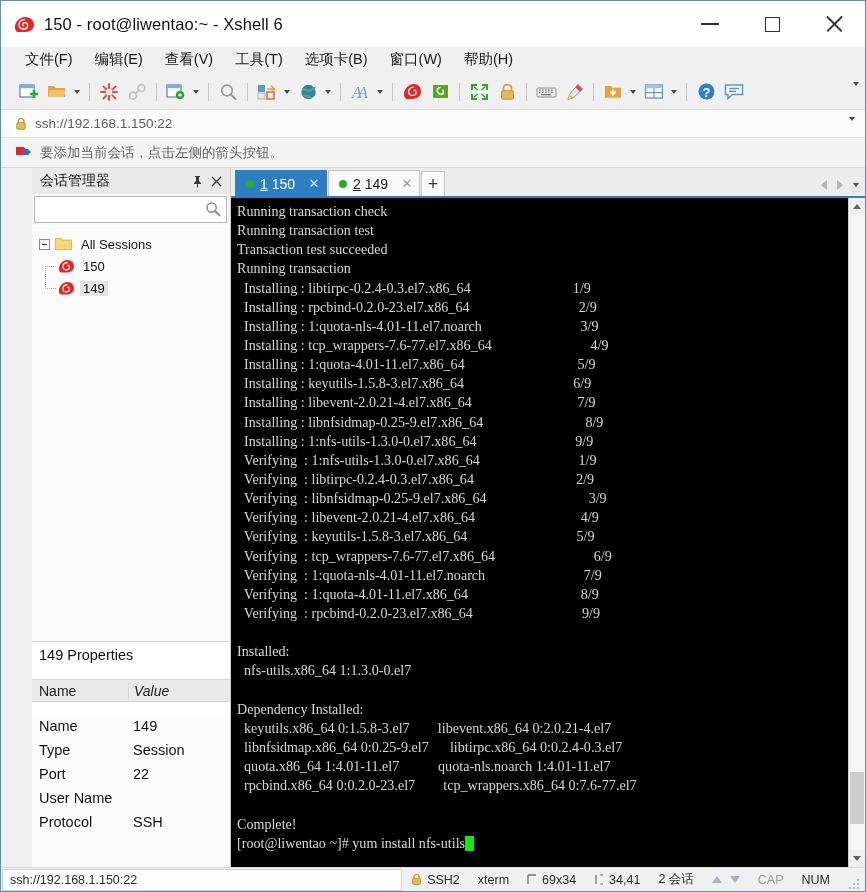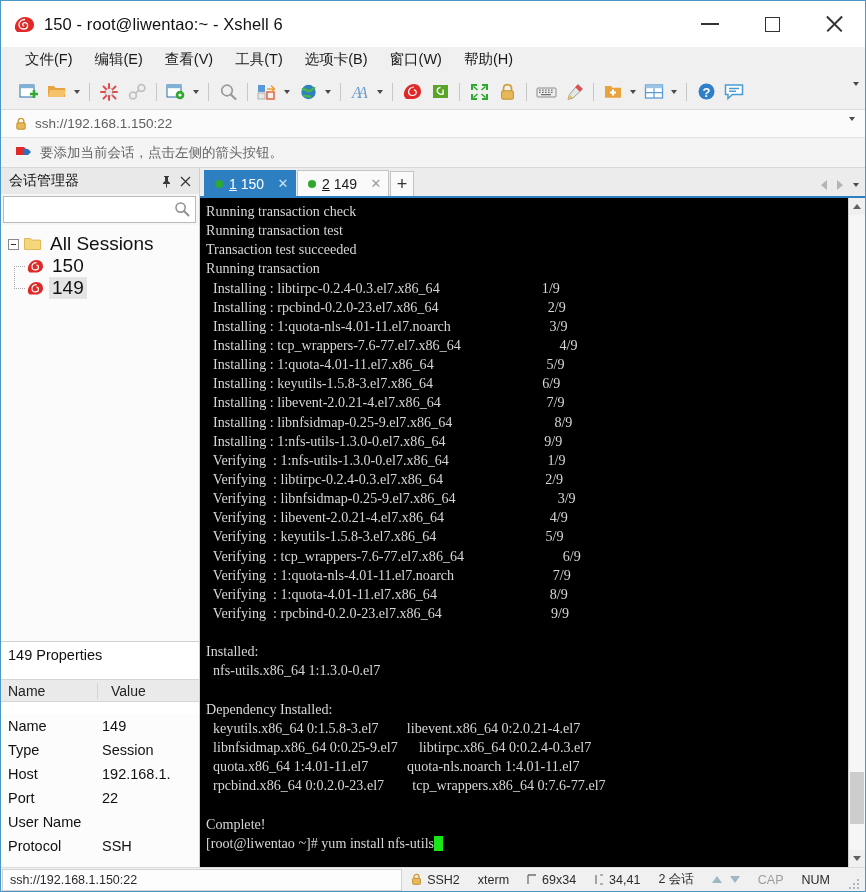--- a/index.html
+++ b/index.html
@@ -133,20 +133,21 @@
     flex: 1; display: flex; min-height: 0;
     background: #f0f0f0;
   }
 
   
   .sidebar {
     width: 199px; min-width: 199px;
     display: flex; flex-direction: column;
     background: #f6f6f6;
     border-right: 1px solid #cfcfcf;
+    margin-left: 31px;
   }
   .sb-header {
     height: 26px; min-height: 26px;
     background: #e9e9e9;
     display: flex; align-items: center;
     padding: 0 4px 0 8px;
   }
   .sb-title { font-size: 14px; color: #111; flex: 1; }
   .sb-hbtn {
     width: 19px; height: 20px;
@@ -200,21 +201,21 @@
     position: absolute; left: 13px; top: 11px;
     width: 11px; height: 1px;
     background: repeating-linear-gradient(to right,#a9a9a9 0 1px, transparent 1px 2px);
   }
   .tree-child .vline {
     position: absolute; left: 13px; top: -11px;
     width: 1px; height: 23px;
     background: repeating-linear-gradient(to bottom,#a9a9a9 0 1px, transparent 1px 2px);
   }
   .sess-icon { width: 17px; height: 15px; margin-right: 5px; flex-shrink: 0; }
-  .node-label { font-size: 19px; color: #111; padding: 0 3px; }
+  .node-label { font-size: 13px; color: #111; padding: 0 3px; }
   .node-label.selected { background: #e4e4e4; }
 
   
   .props {
     height: 226px; min-height: 226px;
     border-top: 1px solid #cfcfcf;
     background: #fff;
     display: flex; flex-direction: column; gap: 12px;
   }
   .props-title {
@@ -226,21 +227,21 @@
   }
   .props-head {
     height: 23px; min-height: 23px;
     display: flex; align-items: center;
     background: #eaeaea;
     border-top: 1px solid #d5d5d5;
     border-bottom: 1px solid #d5d5d5;
     font-size: 14px; color: #222;
   }
   .props-head .c1 { width: 96px; padding-left: 7px; }
-  .props-head .c2 { flex: 1; padding-left: 13px; border-left: 1px solid #d5d5d5; }
+  .props-head .c2 { flex: 1; padding-left: 5px; border-left: 1px solid #d5d5d5; font-style: italic; }
   .props-rows { flex: 1; background: #fcfcfc; }
   .prow {
     height: 24px; display: flex; align-items: center;
     font-size: 14.5px; color: #111;
   }
   .prow .c1 { width: 96px; padding-left: 7px; }
   .prow .c2 { flex: 1; padding-left: 5px; }
 
   
   .rightpane {
@@ -647,24 +648,20 @@
         <div class="props-rows">
           <div class="prow">
             <span class="c1">Name</span>
             <span class="c2">149</span>
           </div>
           <div class="prow">
             <span class="c1">Type</span>
             <span class="c2">Session</span>
           </div>
           <div class="prow">
-            <span class="c1">Host</span>
-            <span class="c2">192.168.1.</span>
-          </div>
-          <div class="prow">
             <span class="c1">Port</span>
             <span class="c2">22</span>
           </div>
           <div class="prow">
             <span class="c1">User Name</span>
             <span class="c2"></span>
           </div>
           <div class="prow">
             <span class="c1">Protocol</span>
             <span class="c2">SSH</span>

